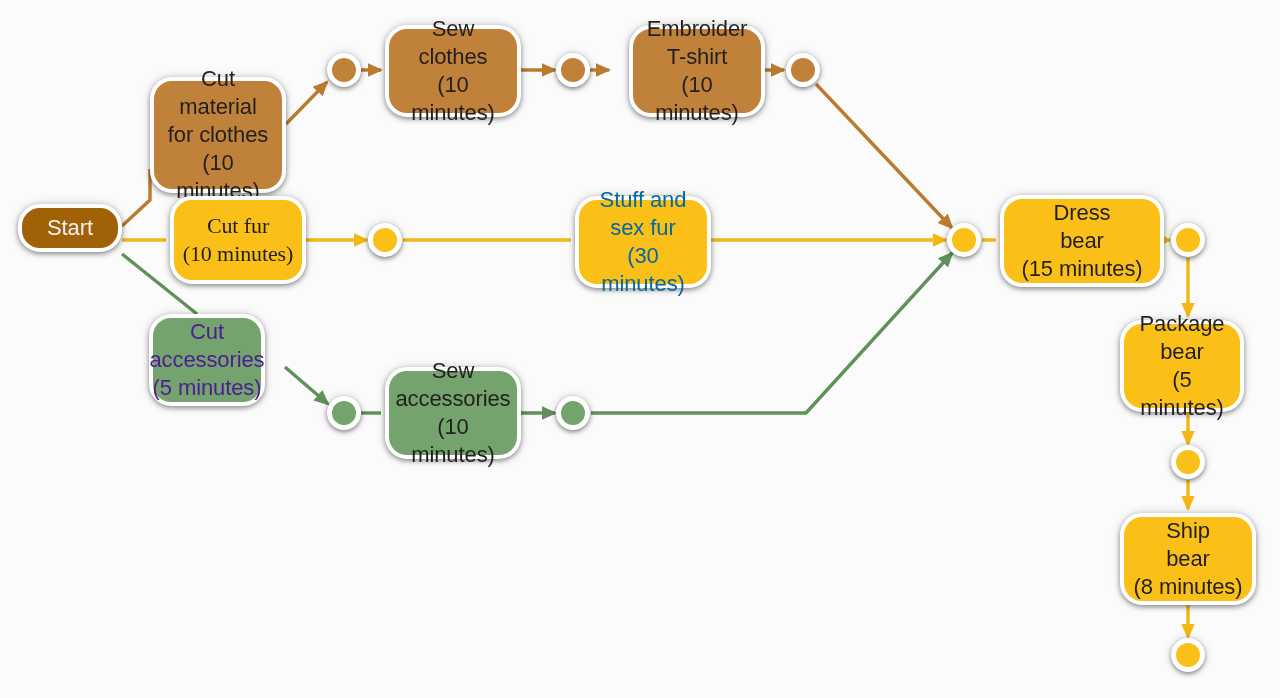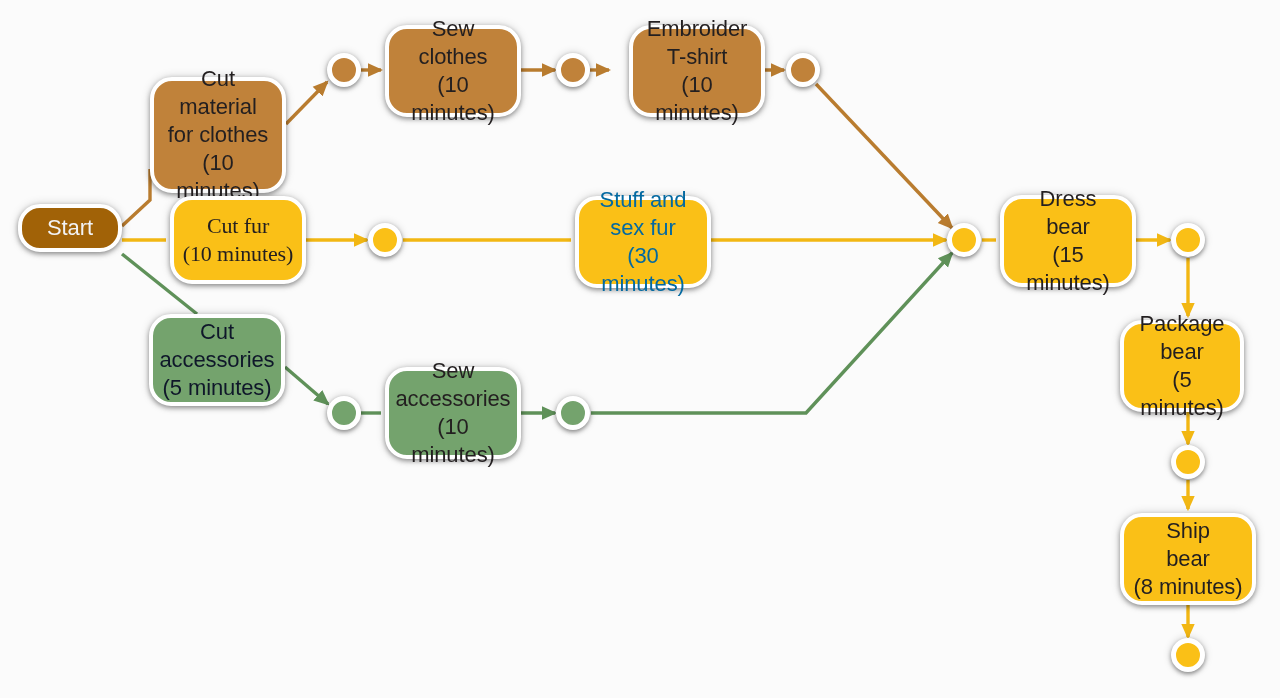--- a/index.html
+++ b/index.html
@@ -132,31 +132,31 @@
       </div>
       <div class="node-box" style="left: 170px; top: 196px; width: 136px; height: 88px; background: rgb(250, 192, 23); color: rgb(35, 31, 32); font-family: Liberation Serif, serif;">
         <span class="label">Cut fur
 (10 minutes)</span>
       </div>
       <div class="node-box" style="left: 575px; top: 196px; width: 136px; height: 92px; background: rgb(250, 192, 23); color: #0369a1;">
         <span class="label">Stuff and
 sex fur
 (30 minutes)</span>
       </div>
-      <div class="node-box" style="left: 149px; top: 314px; width: 136px; height: 92px; background: rgb(116, 163, 109); color: #0f172a;">
+      <div class="node-box" style="left: 149px; top: 314px; width: 116px; height: 92px; background: rgb(116, 163, 109); color: #4c1d95;">
         <span class="label">Cut
 accessories
 (5 minutes)</span>
       </div>
       <div class="node-box" style="left: 385px; top: 367px; width: 136px; height: 92px; background: rgb(116, 163, 109); color: rgb(35, 31, 32);">
         <span class="label">Sew
 accessories
 (10 minutes)</span>
       </div>
-      <div class="node-box" style="left: 1000px; top: 195px; width: 136px; height: 92px; background: rgb(250, 192, 23); color: rgb(35, 31, 32);">
+      <div class="node-box" style="left: 1000px; top: 195px; width: 164px; height: 92px; background: rgb(250, 192, 23); color: rgb(35, 31, 32);">
         <span class="label">Dress
 bear
 (15 minutes)</span>
       </div>
       <div class="node-box" style="left: 1120px; top: 320px; width: 124px; height: 92px; background: rgb(250, 192, 23); color: rgb(35, 31, 32);">
         <span class="label">Package
 bear
 (5 minutes)</span>
       </div>
       <div class="node-box" style="left: 1120px; top: 513px; width: 136px; height: 92px; background: rgb(250, 192, 23); color: rgb(35, 31, 32);">

